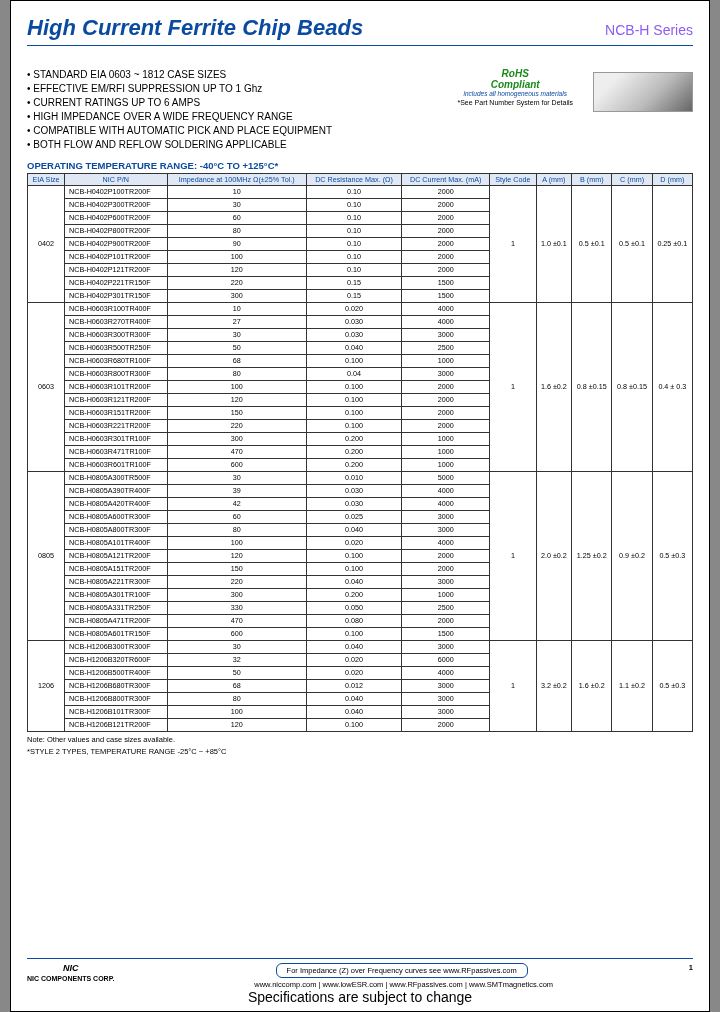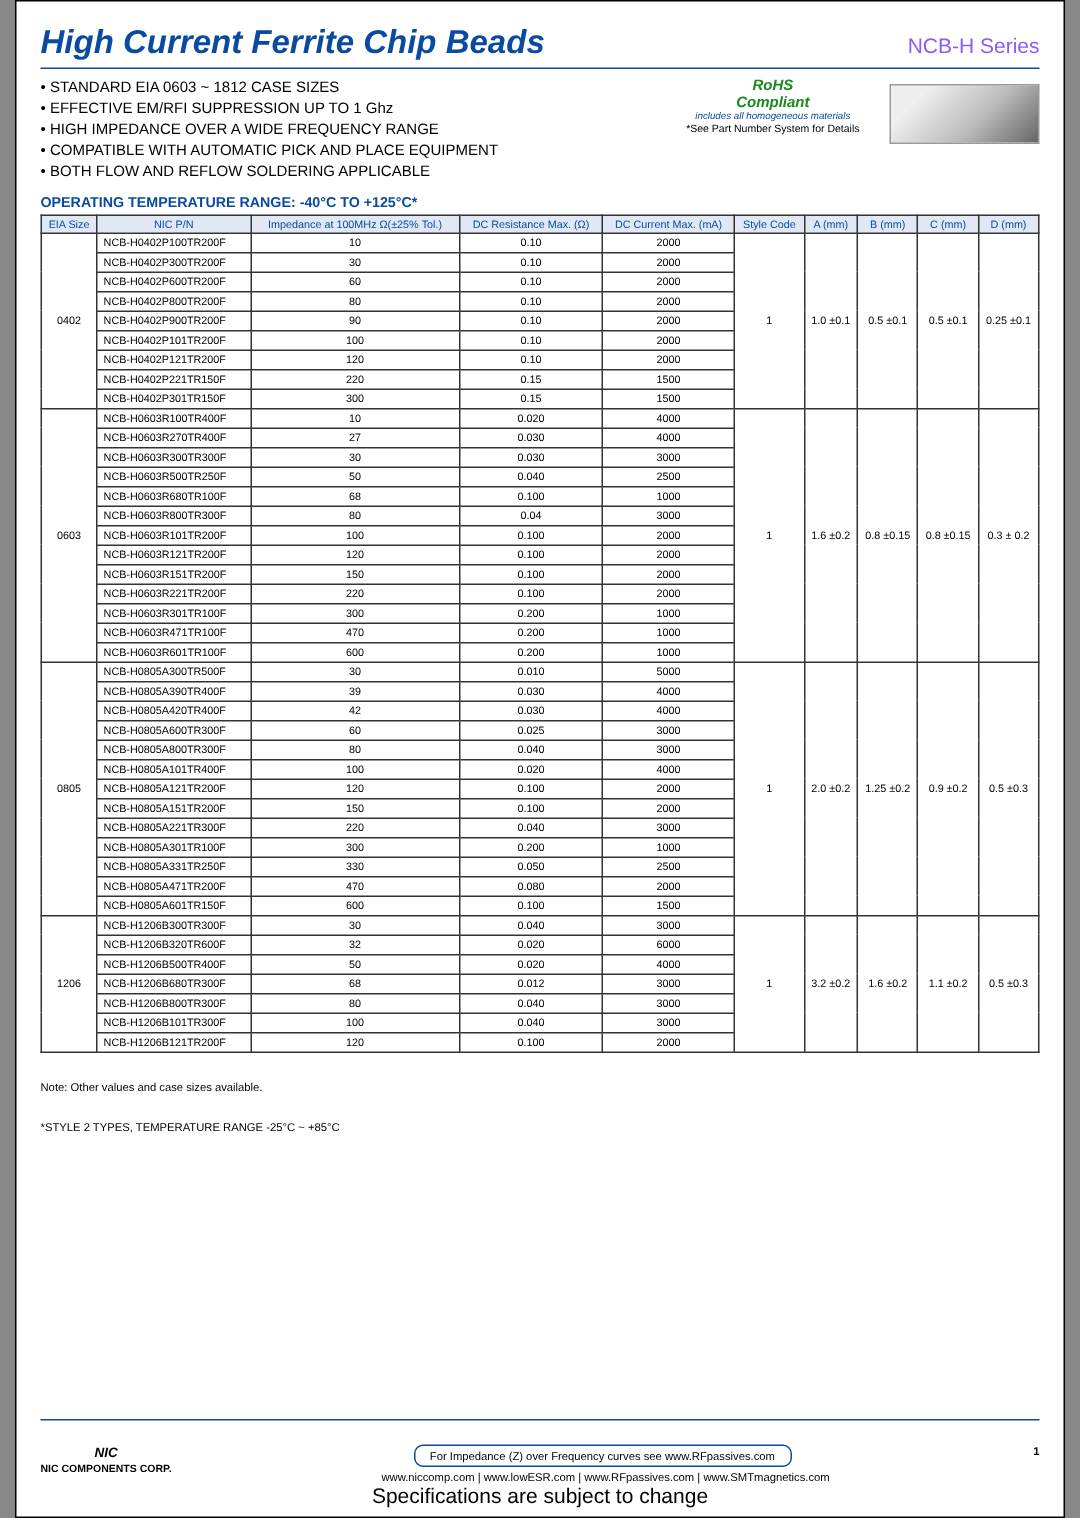--- a/index.html
+++ b/index.html
@@ -1,37 +1,37 @@
 <!DOCTYPE html>
 <html><head>
 <meta charset="utf-8">
 <style>
   * { box-sizing: border-box; margin: 0; padding: 0; }
   body { background: #888; font-family: Arial, sans-serif; width: 720px; height: 1012px; display: flex; justify-content: center; }
   .page { width: 700px; background: #fff; border: 1px solid #000; padding: 14px 16px 10px; position: relative; font-size: 8px; color: #000; }
-  .title-row { display: flex; justify-content: space-between; align-items: baseline; border-bottom: 1.5px solid #0a4aa0; padding-bottom: 4px; margin-bottom: 6px; }
+  .title-row { display: flex; justify-content: space-between; align-items: baseline; border-bottom: 1.5px solid #0a4aa0; padding-bottom: 4px; margin-bottom: 22px; }
   .title { font-size: 22px; font-weight: bold; font-style: italic; color: #0a4aa0; }
   .series { font-size: 14px; color: #8b5cf6; }
   .features-block { display: flex; align-items: flex-start; gap: 20px; }
   .features { flex: 1; }
   .features-heading { font-weight: bold; color: #0a4aa0; font-size: 10px; margin-bottom: 2px; }
   .features ul { list-style: none; font-size: 10px; line-height: 1.4; }
   .features li::before { content: "• "; }
   .rohs-box { text-align: center; font-size: 8px; }
   .rohs-title { color: #1a8a1a; font-weight: bold; font-size: 10px; font-style: italic; }
   .rohs-sub { color: #0a4aa0; font-size: 6.5px; font-style: italic; }
   .rohs-note { font-size: 7px; margin-top: 2px; }
   .chip-illus { width: 100px; height: 40px; background: linear-gradient(135deg, #eee 20%, #bbb 60%, #666); border: 1px solid #999; margin-top: 4px; }
   .temp-range { font-weight: bold; color: #0a4aa0; font-size: 9.5px; margin: 8px 0 2px; }
   table.spec { border-collapse: collapse; width: 100%; font-size: 7.2px; }
   table.spec th, table.spec td { border: 1px solid #333; padding: 1.5px 2px; text-align: center; vertical-align: middle; }
   table.spec th { background: #e0e8f5; color: #0a4aa0; font-weight: normal; line-height: 1.1; }
   table.spec td.pn { text-align: left; padding-left: 4px; }
-  .note { font-size: 7.5px; margin-top: 18px; }
-  .footer { position: absolute; left: 16px; right: 16px; bottom: 6px; border-top: 1.5px solid #0a4aa0; padding-top: 16px; font-size: 7.5px; text-align: center; }
+  .note { font-size: 7.5px; margin-top: 3px; }
+  .footer { position: absolute; left: 16px; right: 16px; bottom: 6px; border-top: 1.5px solid #0a4aa0; padding-top: 4px; font-size: 7.5px; text-align: center; }
   .footer .logo { float: left; font-size: 9px; font-weight: bold; font-style: italic; }
   .footer .pageno { float: right; font-weight: bold; }
   .footer .imp-box { border: 1px solid #0a4aa0; border-radius: 6px; display: inline-block; padding: 2px 10px; font-size: 7.5px; margin-bottom: 2px; }
   .footer .links { font-size: 7.5px; }
   .footer .spec-note { font-weight: normal; font-size: 14px; }
 </style>
 </head>
 <body>
 
 <div class="page">
@@ -39,20 +39,21 @@
   <div class="title-row">
     <div class="title">High Current Ferrite Chip Beads</div>
     <div class="series">NCB-H Series</div>
   </div>
 
   <div class="features-block">
     <div class="features">
       <ul id="feat-ul">
           <li>STANDARD EIA 0603 ~ 1812 CASE SIZES</li>
           <li>EFFECTIVE EM/RFI SUPPRESSION UP TO 1 Ghz</li>
+          <li>CURRENT RATINGS UP TO 6 AMPS</li>
           <li>HIGH IMPEDANCE OVER A WIDE FREQUENCY RANGE</li>
           <li>COMPATIBLE WITH AUTOMATIC PICK AND PLACE EQUIPMENT</li>
           <li>BOTH FLOW AND REFLOW SOLDERING APPLICABLE</li>
         </ul>
     </div>
     <div class="rohs-box">
       <div class="rohs-title">RoHS</div>
       <div class="rohs-title">Compliant</div>
       <div class="rohs-sub">includes all homogeneous materials</div>
       <div class="rohs-note">*See Part Number System for Details</div>
@@ -141,21 +142,21 @@
         <tr>
           <td rowspan="13">0603</td>
           <td class="pn">NCB-H0603R100TR400F</td>
           <td>10</td>
           <td>0.020</td>
           <td>4000</td>
           <td rowspan="13">1</td>
           <td rowspan="13">1.6 ±0.2</td>
           <td rowspan="13">0.8 ±0.15</td>
           <td rowspan="13">0.8 ±0.15</td>
-          <td rowspan="13">0.3 ± 0.2</td>
+          <td rowspan="13">0.4 ± 0.3</td>
         </tr>
         <tr>
           <td class="pn">NCB-H0603R270TR400F</td>
           <td>27</td>
           <td>0.030</td>
           <td>4000</td>
         </tr>
         <tr>
           <td class="pn">NCB-H0603R300TR300F</td>
           <td>30</td>

